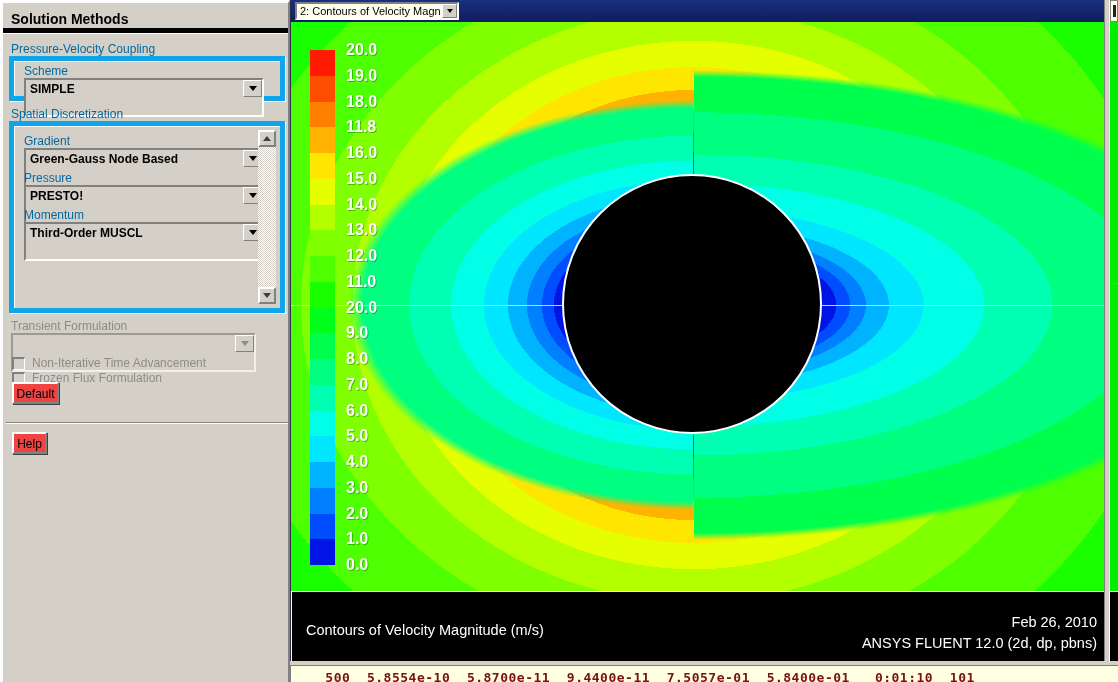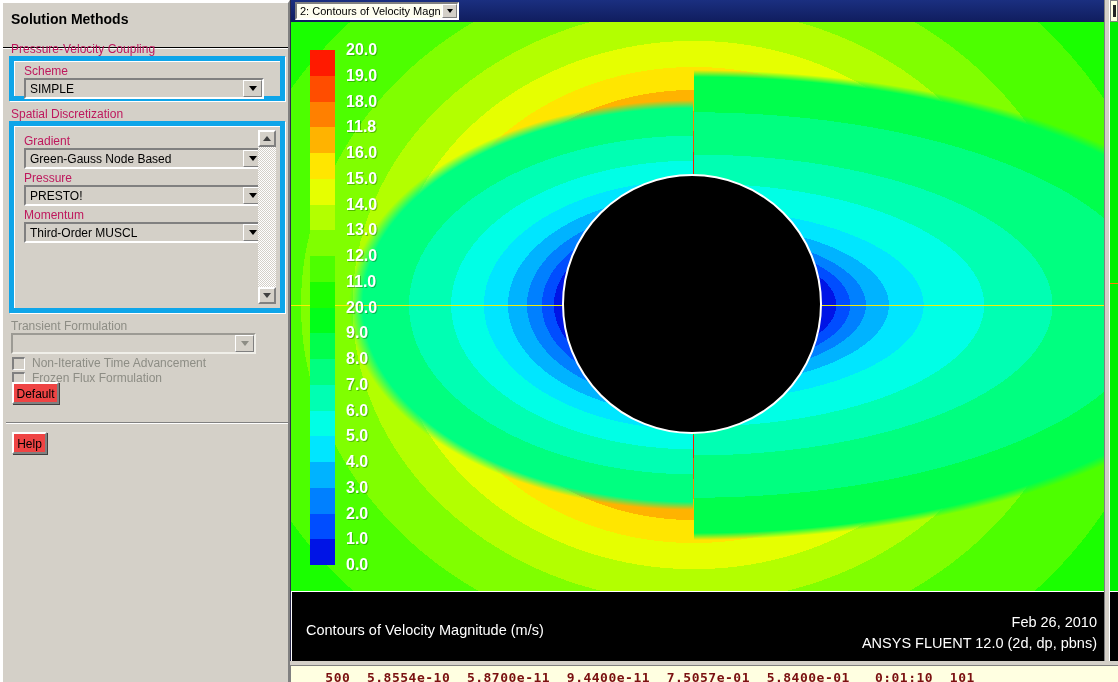--- a/index.html
+++ b/index.html
@@ -4,31 +4,31 @@
 <style>
   * { margin:0; padding:0; box-sizing:border-box; }
   html,body { width:1118px; height:682px; overflow:hidden; }
   body { font-family:"Liberation Sans", sans-serif; background:#d4d0c8; }
   #screen { position:relative; width:1118px; height:682px; background:#d4d0c8; }
 
   
   .left-panel{ position:absolute; left:0; top:0; width:290px; height:682px;
     background:#d4d0c8; border-top:3px solid #ffffff; border-left:3px solid #ffffff;
     border-right:2px solid #808080; }
-  .panel-title{ font-size:14px; font-weight:bold; color:#000; padding:8px 0 20px 8px;
-    border-bottom:1px solid #000000; box-shadow:0 1px 0 #fff; }
-  .form-label{ font-size:12px; color:#be185d; }
+  .panel-title{ font-size:14px; font-weight:bold; color:#000; padding:8px 0 1px 8px;
+    border-bottom:5px solid #000000; box-shadow:0 1px 0 #fff; }
+  .form-label{ font-size:12px; color:#0369a1; }
   .form-label.disabled{ color:#8d8d85; }
   .group-box{ position:absolute; left:6px; width:276px;
     border:5px solid #0ea5e9; box-shadow:1px 1px 0 #ffffff, inset 1px 1px 0 #ffffff; }
 
-  .combo{ position:relative; height:21px; background:#d4d0c8;
+  .combo{ position:relative; height:39px; background:#d4d0c8;
     border-top:2px solid #808080; border-left:2px solid #808080;
     border-bottom:2px solid #ffffff; border-right:2px solid #ffffff;
-    font-size:12px; color:#000; padding:2px 22px 0 4px; white-space:nowrap; overflow:hidden; }
+    font-size:12px; color:#000; padding:2px 22px 0 4px; white-space:nowrap; overflow:hidden;font-weight:bold; }
   .combo .arrow-btn{ position:absolute; right:0; top:0; width:19px; height:17px;
     background:#d4d0c8; border-top:1px solid #ffffff; border-left:1px solid #ffffff;
     border-bottom:1px solid #808080; border-right:1px solid #808080;
     display:flex; align-items:center; justify-content:center; }
   .tri-down{ width:0; height:0; border-left:4px solid transparent;
     border-right:4px solid transparent; border-top:5px solid #000; }
   .combo.disabled{ border-color:#9c9a94 #f0efe9 #f0efe9 #9c9a94; }
   .combo.disabled .arrow-btn .tri-down{ border-top-color:#8d8d85; }
 
   .checkbox-row{ position:absolute; left:9px; display:flex; align-items:center; gap:7px; }

